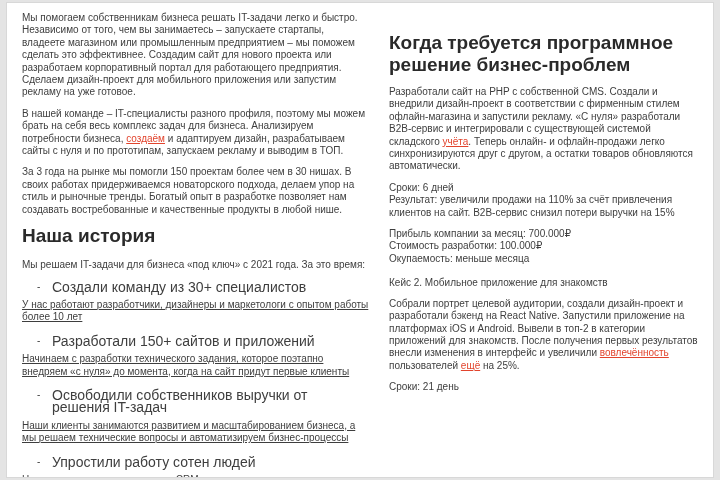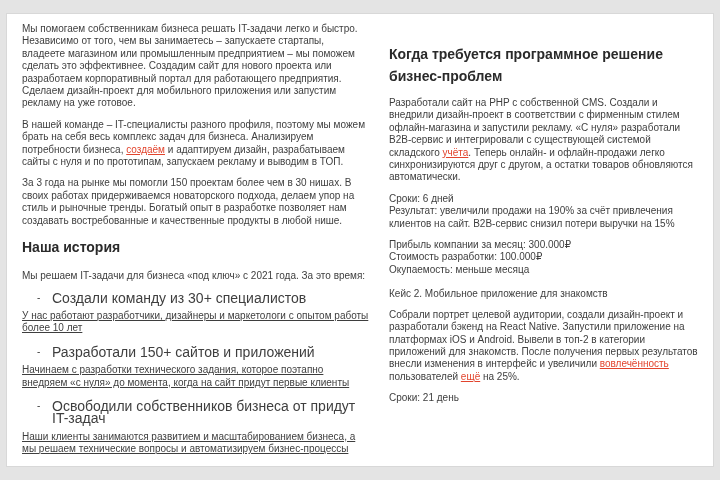--- a/index.html
+++ b/index.html
@@ -2,38 +2,38 @@
 <html><head>
 <meta charset="utf-8">
 <style>
   * { box-sizing: border-box; }
   html, body { margin: 0; padding: 0; }
   body {
     width: 720px; height: 480px; overflow: hidden;
     background: #e4e4e4;
     font-family: "Liberation Sans", "DejaVu Sans", sans-serif;
   }
-  .frame { width: 100%; height: 100%; padding: 13px 6px; }
+  .frame { width: 100%; height: 100%; padding: 2px 6px; }
   .page {
     width: 100%; height: 100%;
     background: #ffffff; border: 1px solid #d8d8d8;
     padding: 9px 15px 0 15px;
     display: flex; gap: 20px; overflow: hidden;
   }
   .col { min-width: 0; }
   .col-left { flex: 0 0 347px; width: 347px; }
   .col-right { flex: 1; padding-top: 20px; }
 
   .t {
     font-size: 10px; line-height: 12.4px;
     color: #3e3e3e; margin: 0 0 9px;
   }
   .h {
     font-weight: 700; color: #2a2a2a;
-    font-size: 14px; line-height: 22px;
+    font-size: 19px; line-height: 22px;
     margin: 6px 0 12px;
   }
   .col-right .h { margin: 0 0 10px; }
 
   .case-title { margin: 0 0 8px; }
 
   .bullet { display: flex; margin: 0 0 6px; padding-left: 15px; }
   .dash { flex: 0 0 15px; width: 15px; font-size: 10px; line-height: 12.4px; color: #3e3e3e; }
   .bt { font-size: 14px; line-height: 12.4px; color: #3e3e3e; }
   .desc { margin: 0 0 11px; text-decoration: underline; }
@@ -74,44 +74,44 @@
       <p class="t desc">У нас работают разработчики, дизайнеры и маркетологи с опытом работы более 10 лет</p>
 
       <div class="bullet">
         <span class="dash">-</span>
         <span class="bt">Разработали 150+ сайтов и приложений</span>
       </div>
       <p class="t desc">Начинаем с разработки технического задания, которое поэтапно внедряем «с нуля» до момента, когда на сайт придут первые клиенты</p>
 
       <div class="bullet">
         <span class="dash">-</span>
-        <span class="bt">Освободили собственников бизнеса от придут IT-задач</span>
+        <span class="bt">Освободили собственников выручки от решения IT-задач</span>
       </div>
       <p class="t desc">Наши клиенты занимаются развитием и масштабированием бизнеса, а мы решаем технические вопросы и автоматизируем бизнес-процессы</p>
 
       <div class="bullet">
         <span class="dash">-</span>
         <span class="bt">Упростили работу сотен людей</span>
       </div>
       <p class="t desc">Наши корпоративные порталы и CRM-системы сократили рутинную работу и сделали внутренние процессы компаний эффективнее</p>
     </div>
 
     <div class="col col-right">
       <h2 class="h">Когда требуется программное решение бизнес-проблем</h2>
 
 
       <p class="t"><span>Разработали сайт на PHP с собственной CMS. Создали и внедрили дизайн-проект в соответствии с фирменным стилем офлайн-магазина и запустили рекламу. «С нуля» разработали B2B-сервис и интегрировали с существующей системой складского </span><a class="mark">учёта</a><span>. Теперь онлайн- и офлайн-продажи легко синхронизируются друг с другом, а остатки товаров обновляются автоматически.</span></p>
 
       <div class="stats">
         <p class="t">Сроки: 6 дней</p>
-        <p class="t">Результат: увеличили продажи на 190% за счёт привлечения клиентов на сайт. B2B-сервис снизил потери выручки на 15%</p>
+        <p class="t">Результат: увеличили продажи на 110% за счёт привлечения клиентов на сайт. B2B-сервис снизил потери выручки на 15%</p>
       </div>
 
       <div class="fin">
-        <p class="t">Прибыль компании за месяц: 300.000₽</p>
+        <p class="t">Прибыль компании за месяц: 700.000₽</p>
         <p class="t">Стоимость разработки: 100.000₽</p>
         <p class="t">Окупаемость: меньше месяца</p>
       </div>
 
       <p class="t case-title">Кейс 2. Мобильное приложение для знакомств</p>
 
       <p class="t"><span>Собрали портрет целевой аудитории, создали дизайн-проект и разработали бэкенд на React Native. Запустили приложение на платформах iOS и Android. Вывели в топ-2 в категории приложений для знакомств. После получения первых результатов внесли изменения в интерфейс и увеличили </span><a class="mark">вовлечённость</a><span> пользователей </span><a class="mark">ещё</a><span> на 25%.</span></p>
 
       <div class="stats">
         <p class="t">Сроки: 21 день</p>

